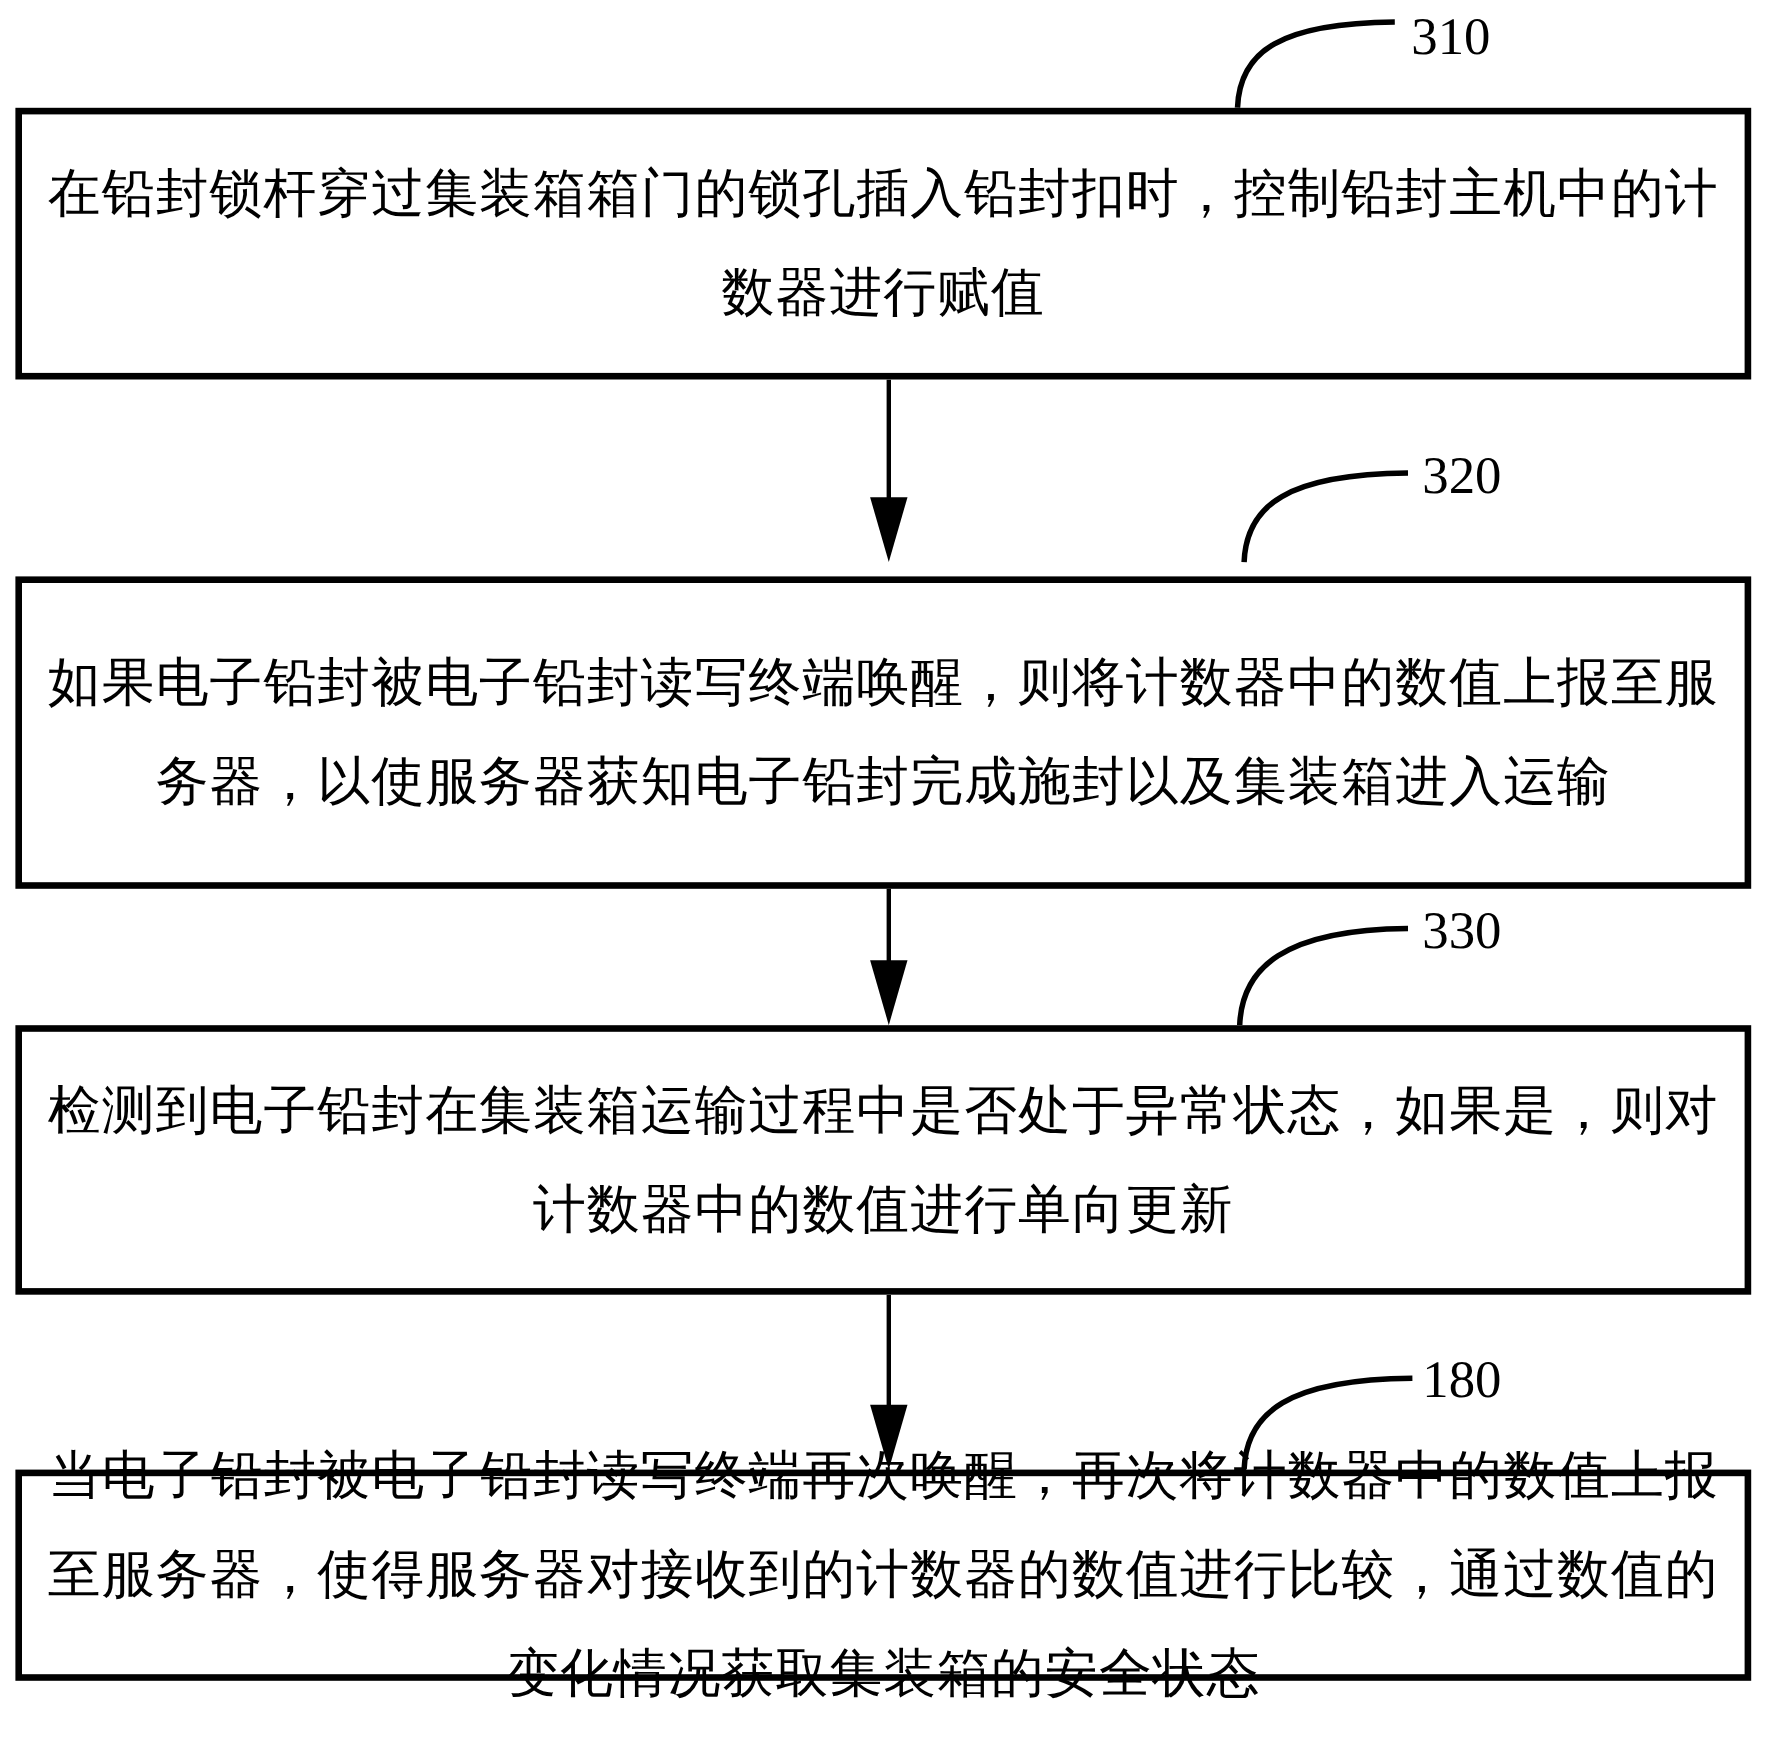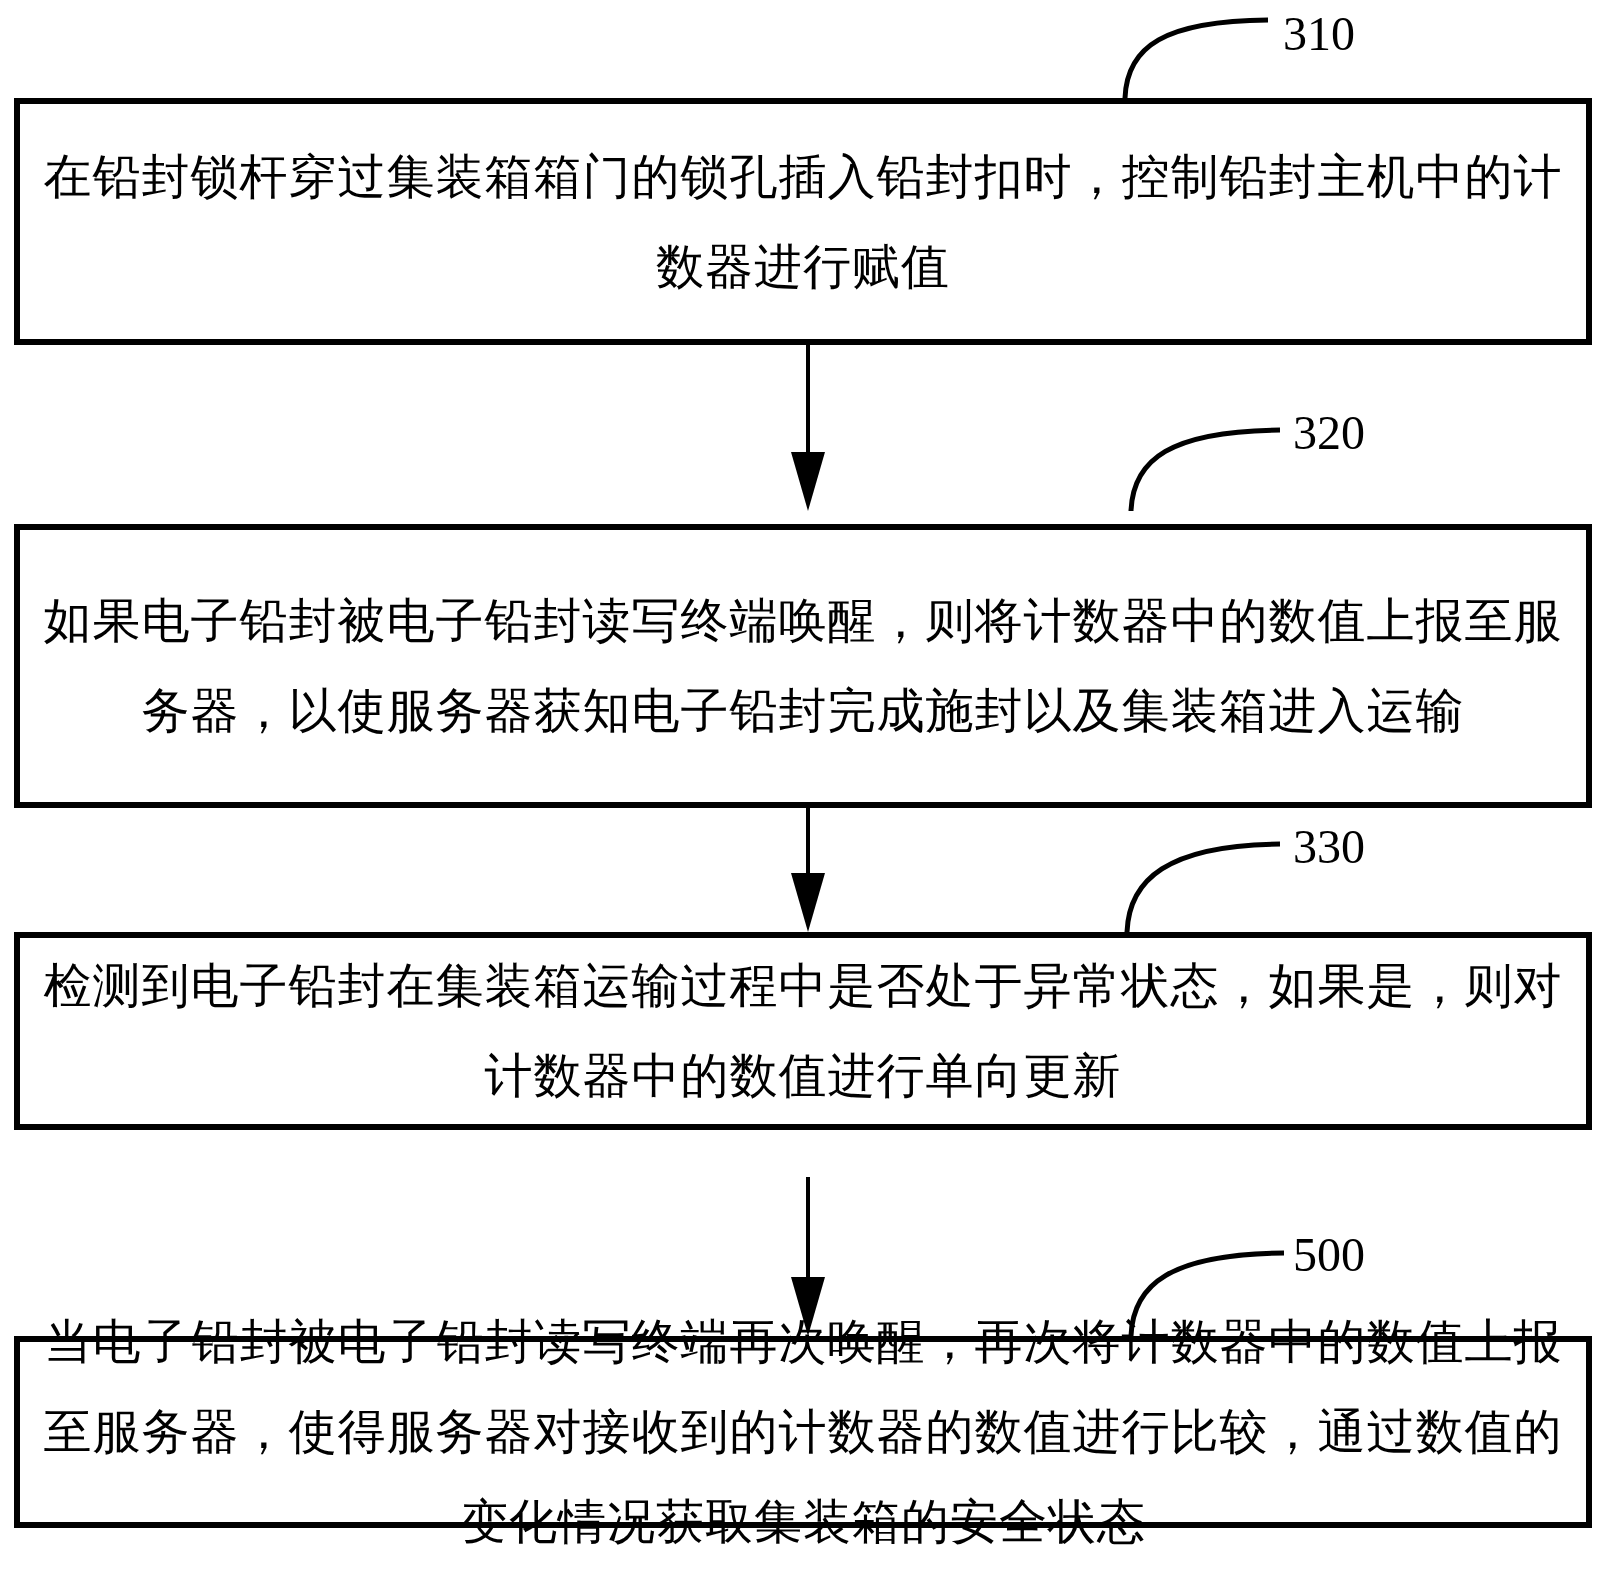--- a/index.html
+++ b/index.html
@@ -27,21 +27,21 @@
     width:100%;
     padding:0 22px;
     box-sizing:border-box;
     text-align:center;
     font-size:48px;
     line-height:90px;
     letter-spacing:1px;
   }
   .box-1{top:98px;height:247px;}
   .box-2{top:524px;height:284px;}
-  .box-3{top:932px;height:198px;}
+  .box-3{top:932px;height:245px;}
   .box-4{top:1336px;height:192px;}
   .step-label{
     position:absolute;
     font-size:48px;
     line-height:48px;
     white-space:nowrap;
   }
   .label-310{left:1283px;top:10px;}
   .label-320{left:1293px;top:409px;}
   .label-330{left:1293px;top:823px;}
@@ -82,15 +82,15 @@
   <div class="step-box box-3">
     <span class="step-text">检测到电子铅封在集装箱运输过程中是否处于异常状态，如果是，则对计数器中的数值进行单向更新</span>
   </div>
   <div class="step-box box-4">
     <span class="step-text">当电子铅封被电子铅封读写终端再次唤醒，再次将计数器中的数值上报至服务器，使得服务器对接收到的计数器的数值进行比较，通过数值的变化情况获取集装箱的安全状态</span>
   </div>
 
   <div class="step-label label-310">310</div>
   <div class="step-label label-320">320</div>
   <div class="step-label label-330">330</div>
-  <div class="step-label label-340">500</div>
+  <div class="step-label label-340">180</div>
 
 </div>
 
 </body></html>

